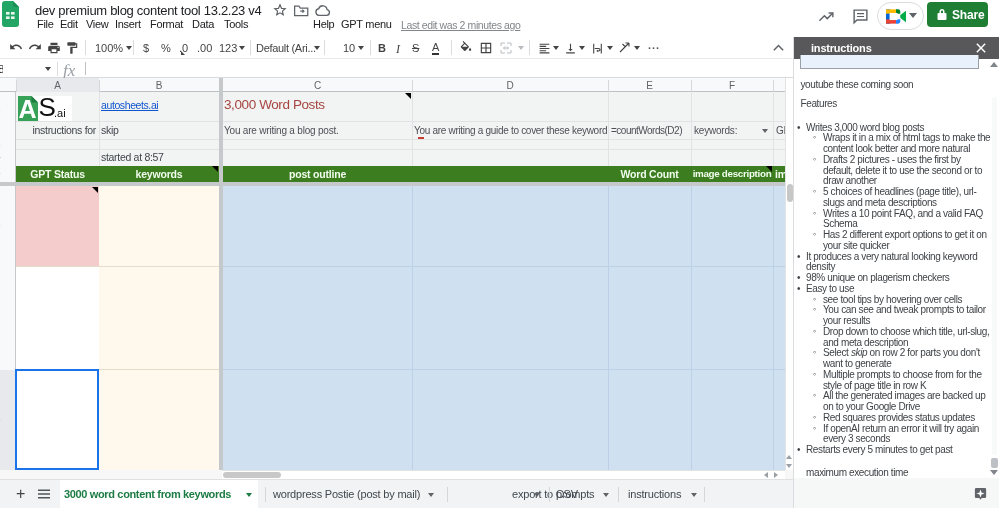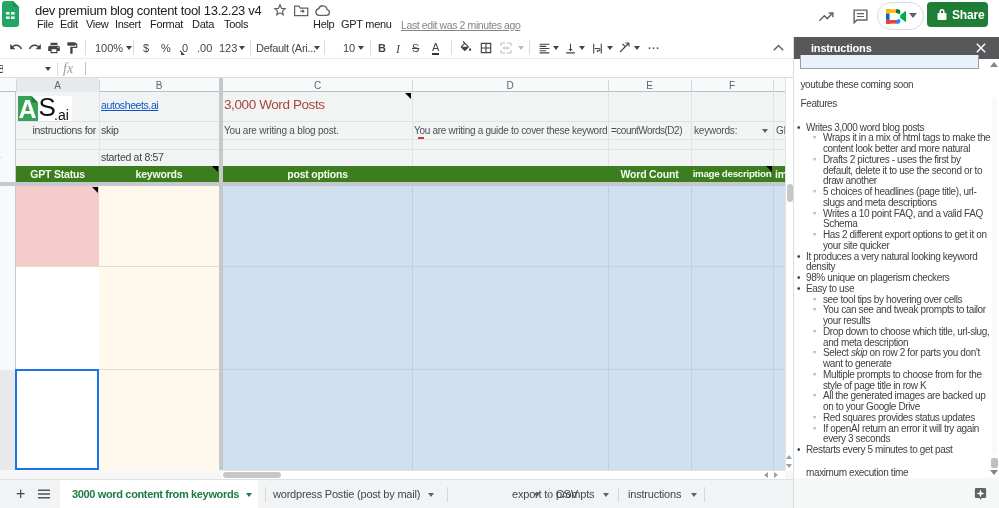--- a/index.html
+++ b/index.html
@@ -176,21 +176,21 @@
         <path d="M1 8 L7 2 l6 6"></path>
       </svg>
 </div>
 
 <div class="abs" style="left:0;top:60px;width:793px;height:18px;background:#fff;border-bottom:1px solid #d9dcdf;"></div>
 <div class="abs" style="left:45px;top:67px;width:0;height:0;border-left:3.5px solid transparent;border-right:3.5px solid transparent;border-top:4px solid #444;"></div>
 <div class="abs" style="left:0;top:63px;width:3px;height:11px;overflow:hidden;">
       <span style="position:absolute;left:-9px;font-size:11px;color:#333;">A8</span>
     </div>
 <div class="abs" style="left:57px;top:62px;width:1px;height:14px;background:#d9dcdf;"></div>
-<div class="abs" style="left:63px;top:61px;font-size:14px;font-style:italic;font-family:'Liberation Serif',serif;color:#9aa0a6;">fx</div>
+<div class="abs" style="left:63px;top:61px;font-size:17px;font-style:italic;font-family:'Liberation Serif',serif;color:#9aa0a6;">fx</div>
 <div class="abs" style="left:85px;top:62px;width:1px;height:13px;background:#c0c0c0;"></div>
 
 <div id="grid" class="abs" style="left:0;top:78px;width:793px;height:401px;">
 
   <div class="abs" style="left:0;top:0;width:785px;height:14px;background:#f8f9fa;border-bottom:1px solid #bdc1c6;"></div>
   <div class="abs" style="left:16px;top:0;width:83px;height:14px;background:#e7e9ec;"></div>
   <div class="abs chl" style="left:16px;width:83px;">A</div>
   <div class="abs chl" style="left:99px;width:120px;">B</div>
   <div class="abs chl" style="left:223px;width:189px;">C</div>
   <div class="abs chl" style="left:412px;width:196px;">D</div>
@@ -221,21 +221,21 @@
   <div class="abs" style="left:16px;top:71px;width:769px;height:1px;background:#e0e2e4;"></div>
   <div class="abs" style="left:99px;top:14px;width:1px;height:73.5px;background:#e0e2e4;"></div>
   <div class="abs" style="left:412px;top:14px;width:1px;height:73.5px;background:#e0e2e4;"></div>
   <div class="abs" style="left:608px;top:14px;width:1px;height:73.5px;background:#e0e2e4;"></div>
   <div class="abs" style="left:691px;top:14px;width:1px;height:73.5px;background:#e0e2e4;"></div>
   <div class="abs" style="left:773px;top:14px;width:1px;height:73.5px;background:#e0e2e4;"></div>
 
   <div class="abs" style="left:16px;top:87.5px;width:769px;height:16px;background:#3c7e1f;"></div>
   <div class="abs gh" style="left:16px;width:83px;">GPT Status</div>
   <div class="abs gh" style="left:99px;width:120px;">keywords</div>
-  <div class="abs gh" style="left:223px;width:189px;">post options</div>
+  <div class="abs gh" style="left:223px;width:189px;">post outline</div>
   <div class="abs gh" style="left:608px;width:83px;">Word Count</div>
   <div class="abs gh" style="left:691px;width:82px;font-size:9.8px;letter-spacing:-0.3px;">image description</div>
   <div class="abs gh" style="left:775px;width:10px;text-align:left;">im</div>
 
   <div class="abs" style="left:0;top:103.5px;width:785px;height:4px;background:#c6c9cc;"></div>
 
   <div class="abs" style="left:16px;top:107.5px;width:83px;height:284.5px;background:#fff;"></div>
   <div class="abs" style="left:16px;top:107.5px;width:83px;height:80.5px;background:#f3cccb;"></div>
   <div class="abs" style="left:99px;top:107.5px;width:120px;height:284.5px;background:#fff9ed;"></div>
   <div class="abs" style="left:222.5px;top:107.5px;width:562.5px;height:284.5px;background:#cfe1f1;"></div>
@@ -251,21 +251,21 @@
 
   <div class="abs" style="left:219px;top:0;width:3.5px;height:392px;background:#c6c9cc;"></div>
 
   <div class="abs" style="left:18px;top:17.8px;width:54px;height:25.4px;background:#fff;"></div>
   <svg class="abs" style="left:18px;top:17.8px;" width="20" height="25" viewBox="0 0 20 25">
     <path d="M0 0 h13.5 l6.5 6.5 v18.5 h-20 z" fill="#37a157"></path>
     <path d="M13.5 0 l6.5 6.5 h-6.5 z" fill="#1e7e41"></path>
     <text x="9.6" y="22.3" text-anchor="middle" font-family="Liberation Sans" font-size="25" font-weight="bold" fill="#fff">A</text>
   </svg>
   <div class="abs" style="left:38.5px;top:13.5px;font-size:26px;color:#111;">S</div>
-  <div class="abs" style="left:54px;top:28.5px;font-size:14px;color:#111;">.ai</div>
+  <div class="abs" style="left:54px;top:28.5px;font-size:11px;color:#111;">.ai</div>
   <div class="abs" style="left:101px;top:21px;font-size:10.5px;letter-spacing:-0.4px;color:#1155cc;text-decoration:underline;">autosheets.ai</div>
   <div class="abs" style="left:224px;top:19px;font-size:13.5px;letter-spacing:-0.4px;color:#a5453f;">3,000 Word Posts</div>
   <div class="abs" style="left:0;top:46px;width:96px;font-size:10.5px;letter-spacing:-0.3px;color:#40464d;text-align:right;">instructions for</div>
   <div class="abs" style="left:101px;top:46px;font-size:10.5px;letter-spacing:-0.3px;color:#40464d;">skip</div>
   <div class="abs" style="left:224px;top:47px;font-size:10px;letter-spacing:-0.2px;color:#4d5156;">You are writing a blog post.</div>
   <div class="abs" style="left:414px;top:47px;width:193px;font-size:10px;letter-spacing:-0.3px;color:#4d5156;white-space:nowrap;overflow:hidden;">You are writing a guide to cover these keywords</div>
   <div class="abs" style="left:611px;top:47px;font-size:10px;letter-spacing:-0.5px;color:#4d5156;">=countWords(D2)</div>
   <div class="abs" style="left:694px;top:47px;font-size:10px;letter-spacing:-0.2px;color:#4d5156;">keywords:</div>
   <div class="abs" style="left:762px;top:51px;width:0;height:0;border-left:3.5px solid transparent;border-right:3.5px solid transparent;border-top:4px solid #5f6368;"></div>
   <div class="abs" style="left:776px;top:47px;font-size:10px;color:#4d5156;">Gl</div>
@@ -347,21 +347,21 @@
         <path fill="#fff" d="M12 5.5 l1.7 4.8 4.8 1.7 -4.8 1.7 -1.7 4.8 -1.7-4.8 -4.8-1.7 4.8-1.7 z"></path>
       </svg>
 </div>
 
 <div id="tabbar" class="abs" style="left:0;top:479px;width:793px;height:29px;background:#f1f3f4;border-top:1px solid #e0e0e0;">
   <div class="abs" style="left:16px;top:5px;font-size:16px;color:#444;">+</div>
   <svg class="abs" style="left:38px;top:9px;" width="12" height="10" viewBox="0 0 12 10" stroke="#52575c" stroke-width="1.4" fill="none">
         <path d="M0 1.2 h12 M0 5 h12 M0 8.8 h12"></path>
       </svg>
   <div class="abs" style="left:60px;top:0;width:198px;height:28px;background:#fff;"></div>
-  <div class="tab" style="left:72px;color:#1c7c44;font-weight:bold;letter-spacing:-0.35px;">3000 word content from keywords</div>
+  <div class="tab" style="left:64px;color:#1c7c44;font-weight:bold;letter-spacing:-0.35px;">3000 word content from keywords</div>
   <div class="tdar" style="left:246px;border-top-color:#1c7c44;"></div>
   <div class="tab" style="left:273px;">wordpress Postie (post by mail)</div>
   <div class="tdar" style="left:428px;"></div>
   <div class="tab" style="left:479px;margin-left:33px;">export to CSV</div>
   <div class="tdar" style="left:534px;"></div>
   <div class="tab" style="left:556px;">prompts</div>
   <div class="tdar" style="left:603px;"></div>
   <div class="tab" style="left:628px;">instructions</div>
   <div class="tdar" style="left:691px;"></div>
   <div class="abs" style="left:265px;top:7px;width:1px;height:15px;background:#d5d8da;"></div>

